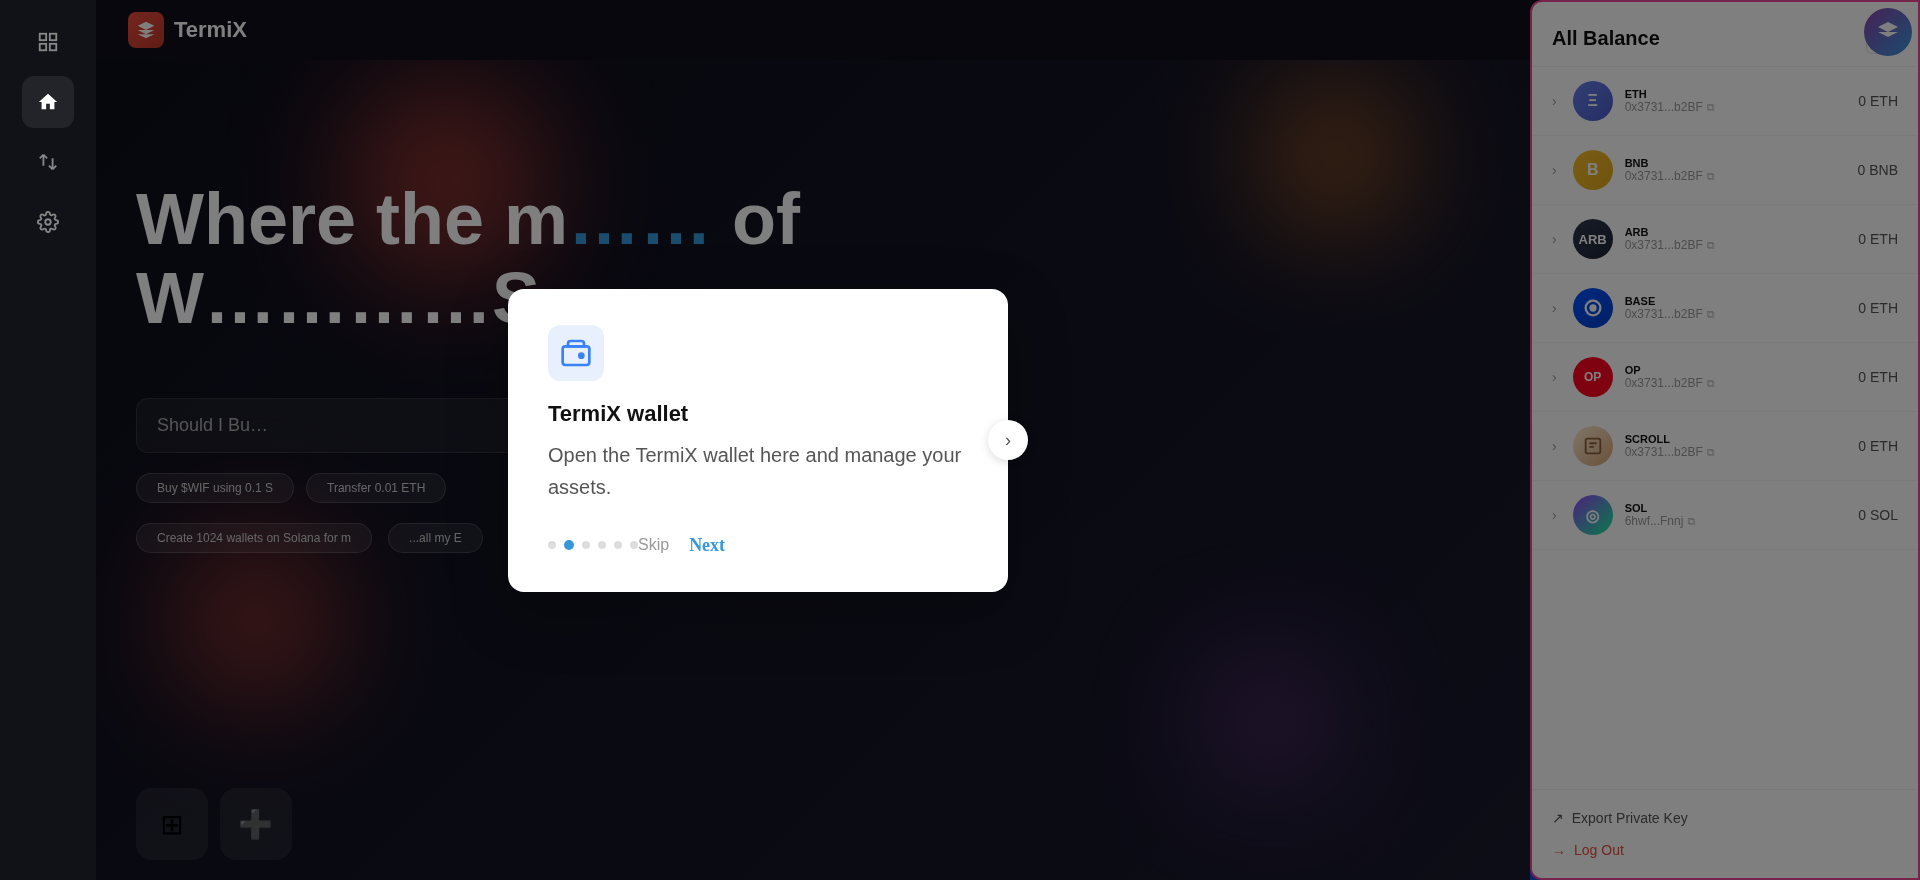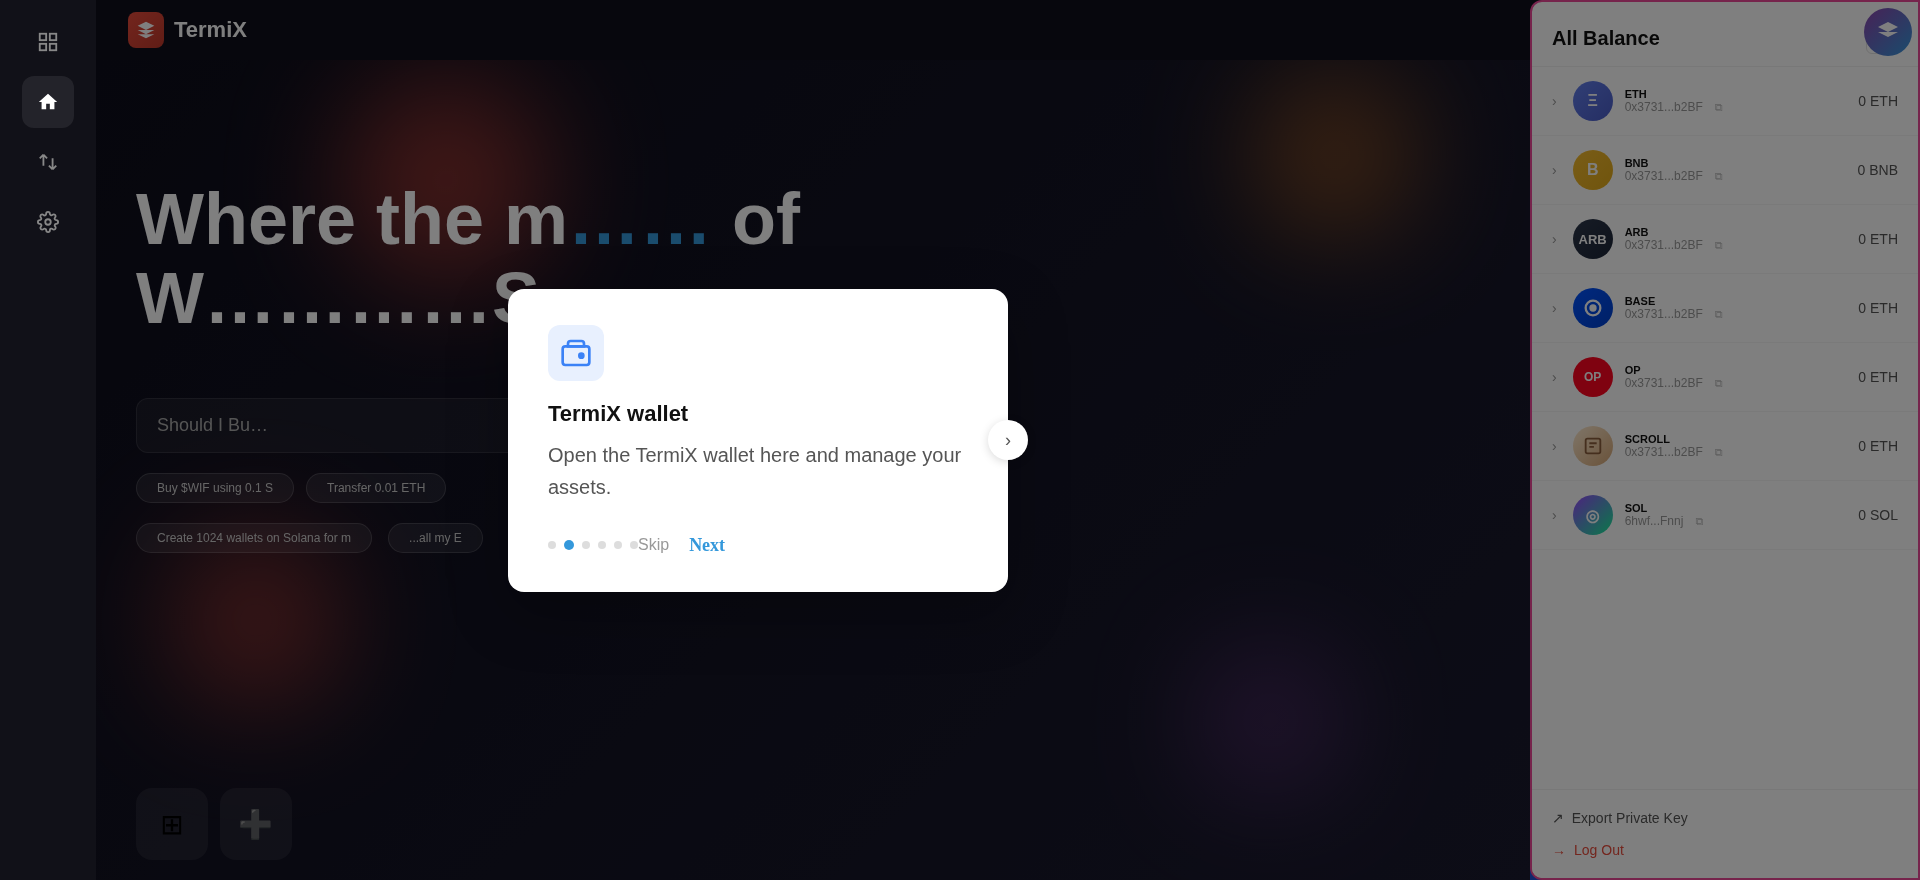--- a/index.html
+++ b/index.html
@@ -223,21 +223,21 @@
       width: 40px; height: 40px;
       border-radius: 50%;
       display: flex; align-items: center; justify-content: center;
       color: white;
       font-size: 16px;
       font-weight: 700;
       flex-shrink: 0;
     }
     .token-info { flex: 1; }
     .token-name { font-size: 11px; font-weight: 600; color: #111; }
-    .token-addr { font-size: 12px; color: #999; display: flex; align-items: center; gap: 12px; text-align: center; }
+    .token-addr { font-size: 12px; color: #999; display: flex; align-items: center; gap: 4px; text-align: center; }
     .copy-icon { font-size: 11px; color: #bbb; cursor: pointer; }
     .token-balance { font-size: 14px; color: #555; font-weight: 500; text-align: right; }
 
     .panel-footer {
       position: absolute;
       bottom: 0; left: 0; right: 0;
       background: #fff;
       border-top: 1px solid #f0f0f0;
       padding: 12px 20px;
     }

